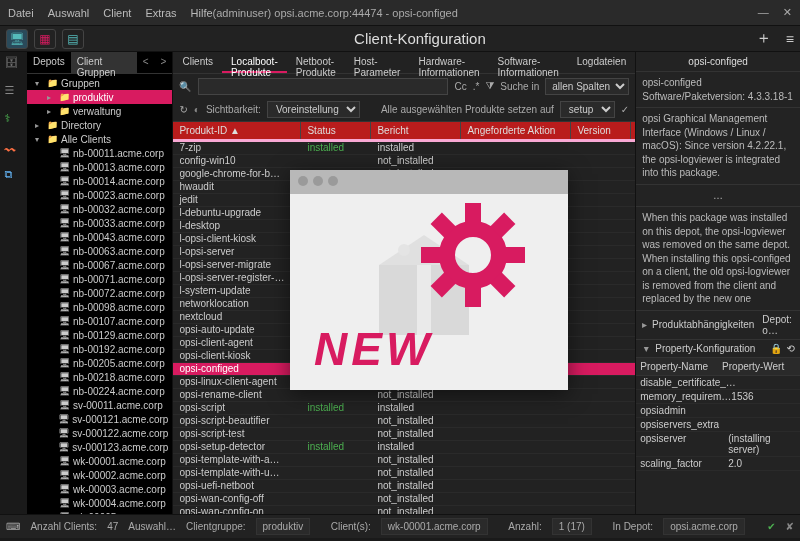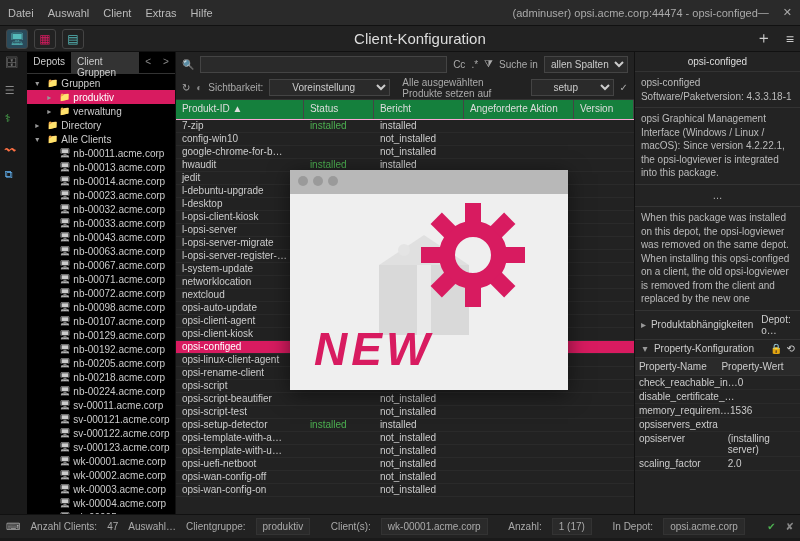--- a/index.html
+++ b/index.html
@@ -1,19 +1,19 @@
 <!DOCTYPE html>
 <html><head>
 <meta charset="utf-8">
 <style>
 *{box-sizing:border-box;margin:0;padding:0;font-family:"Segoe UI",Arial,sans-serif}
 body{background:#1a1a1a;color:#ccc;font-size:11px;width:800px;height:541px;overflow:hidden;position:relative}
 .titlebar{height:26px;background:#2a2a2a;display:flex;align-items:center;padding:0 8px;border-bottom:1px solid #111}
 .titlebar .menu{display:flex;gap:14px;color:#bbb}
-.titlebar .title{flex:1;text-align:right;color:#aaa}
+.titlebar .title{flex:1;text-align:left;color:#aaa}
 .titlebar .winbtns{display:flex;gap:14px;color:#aaa}
 .toolbar{height:26px;background:#222;display:flex;align-items:center;padding:0 6px;gap:6px;border-bottom:1px solid #111}
 .toolbar .tool{width:22px;height:20px;display:flex;align-items:center;justify-content:center;border:1px solid #444;border-radius:3px;color:#5bb;font-size:12px}
 .toolbar .tool.active{background:#2a4a5a}
 .toolbar .spacer{flex:1}
 .toolbar .heading{color:#ddd;font-size:15px}
 .side-icons{width:28px;background:#1a1a1a;display:flex;flex-direction:column;align-items:center;padding-top:4px;gap:10px}
 .side-icons .ic{width:18px;height:18px;color:#888}
 .content{display:flex;height:462px}
 .tree-col{width:152px;background:#000000;border-right:1px solid #111;overflow:hidden;font-size:10px}
@@ -27,22 +27,22 @@
 .tree-row .ic{width:10px;font-size:9px}
 .tree-row.indent1{padding-left:20px}
 .main-col{flex:1;display:flex;flex-direction:column;background:#222}
 .main-tabs{display:flex;height:22px;background:#222;border-bottom:1px solid #333}
 .main-tabs div{padding:4px 9px;color:#ccc;cursor:pointer;font-size:10px}
 .main-tabs div.active{border-bottom:2px solid #d81b60;color:#fff}
 .search-row{height:24px;display:flex;align-items:center;padding:0 6px;gap:6px;color:#aaa;font-size:10px}
 .search-row input{flex:1;background:#2a2a2a;border:1px solid #444;color:#ccc;padding:2px 4px;font-size:10px}
 .search-row select{background:#2a2a2a;border:1px solid #444;color:#ccc;font-size:10px;padding:1px 2px}
 .vis-row{height:24px;display:flex;align-items:center;padding:0 6px;gap:6px;color:#aaa;font-size:10px;border-bottom:1px solid #333}
-.vis-row select{background:#2a2a2a;border:1px solid #444;color:#ccc;font-size:10px;padding:1px 18px}
-.table-head{display:flex;height:20px;background:#15803d;border-bottom:1px solid #f9a8d4}
+.vis-row select{background:#2a2a2a;border:1px solid #444;color:#ccc;font-size:10px;padding:1px 4px}
+.table-head{display:flex;height:20px;background:#b91c1c;border-bottom:3px solid #f9a8d4}
 .table-head>div{padding:3px 6px;border-right:1px solid #444;font-size:10px;color:#ddd}
 .table-body{flex:1;overflow:hidden}
 .trow{display:flex;height:13px;font-size:10px;border-bottom:1px solid #2a2a2a}
 .trow.sel{background:#d81b60;color:#fff}
 .trow>div{padding:0 6px;overflow:hidden;white-space:nowrap}
 .c1{width:128px}.c2{width:70px}.c3{width:90px}.c4{width:110px}.c5{width:60px}
 .green{color:#4caf50}
 .right-col{width:170px;background:#232323;border-left:1px solid #111;display:flex;flex-direction:column;font-size:10px;padding:0}
 .right-col h4{text-align:center;padding:4px;color:#ddd;font-weight:normal}
 .right-col .desc{padding:4px 6px;color:#bbb;line-height:1.35;border-top:1px solid #333}
@@ -266,20 +266,29 @@
         </div>
         <div class="tree-row indent1">
           <span class="arrow"></span>
           <span class="ic">🖥</span>
           <span>wk-00005.acme.corp</span>
         </div>
       </div>
   </div>
 
   <div class="main-col">
+    <div class="main-tabs" id="maintabs">
+        <div>Clients</div>
+        <div class="active">Localboot-Produkte</div>
+        <div>Netboot-Produkte</div>
+        <div>Host-Parameter</div>
+        <div>Hardware-Informationen</div>
+        <div>Software-Informationen</div>
+        <div>Logdateien</div>
+      </div>
     <div class="search-row">
       <span>🔍</span>
       <input placeholder="" style="">
       <span>Cc</span>
       <span>.*</span>
       <span>⧩</span>
       <span>Suche in</span>
       <select><option>allen Spalten</option></select>
     </div>
     <div class="vis-row">
@@ -527,30 +536,30 @@
       <span style="flex:1"></span>
       <span>🔒</span>
       <span>⟲</span>
     </div>
     <div class="prophdr">
       <div>Property-Name</div>
       <div>Property-Wert</div>
     </div>
     <div id="props">
         <div class="proprow">
-          <div>check_reachable_in…</div>
-          <div>0</div>
-        </div>
-        <div class="proprow">
           <div>disable_certificate_…</div>
           <div></div>
         </div>
         <div class="proprow">
           <div>memory_requirem…</div>
           <div>1536</div>
+        </div>
+        <div class="proprow">
+          <div>opsiadmin</div>
+          <div></div>
         </div>
         <div class="proprow">
           <div>opsiservers_extra</div>
           <div></div>
         </div>
         <div class="proprow">
           <div>opsiserver</div>
           <div>(installing server)</div>
         </div>
         <div class="proprow">

